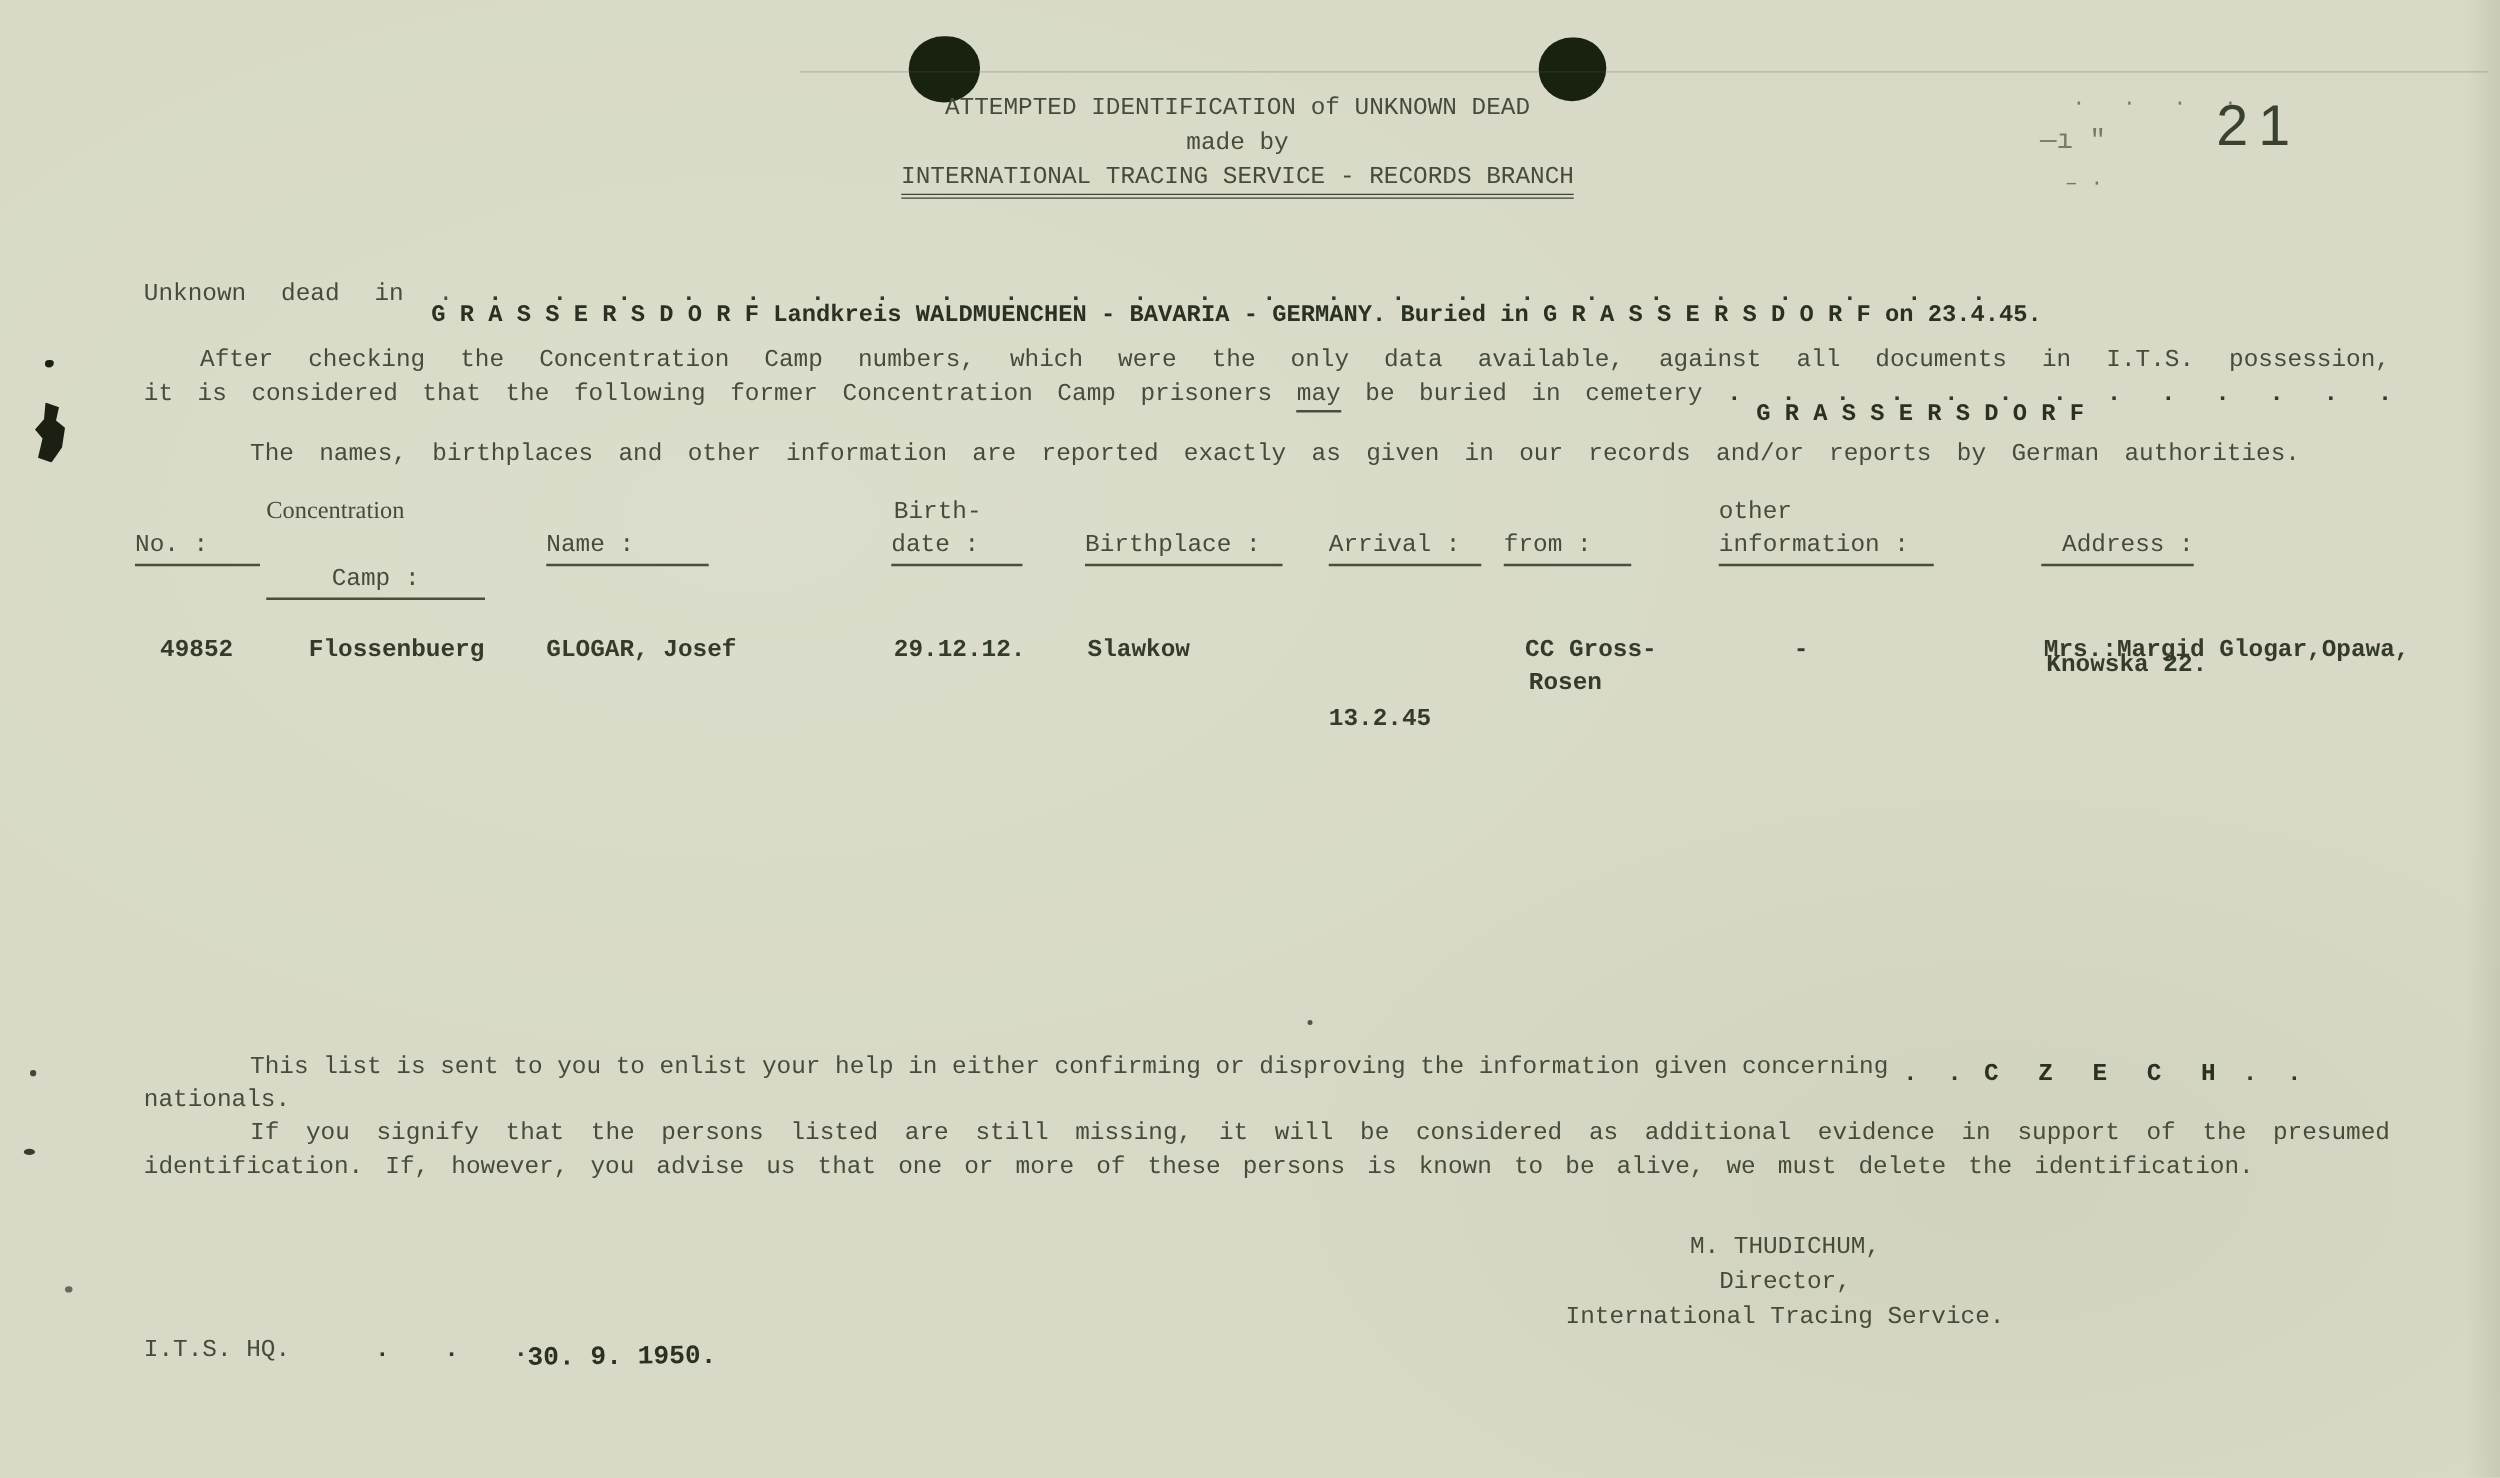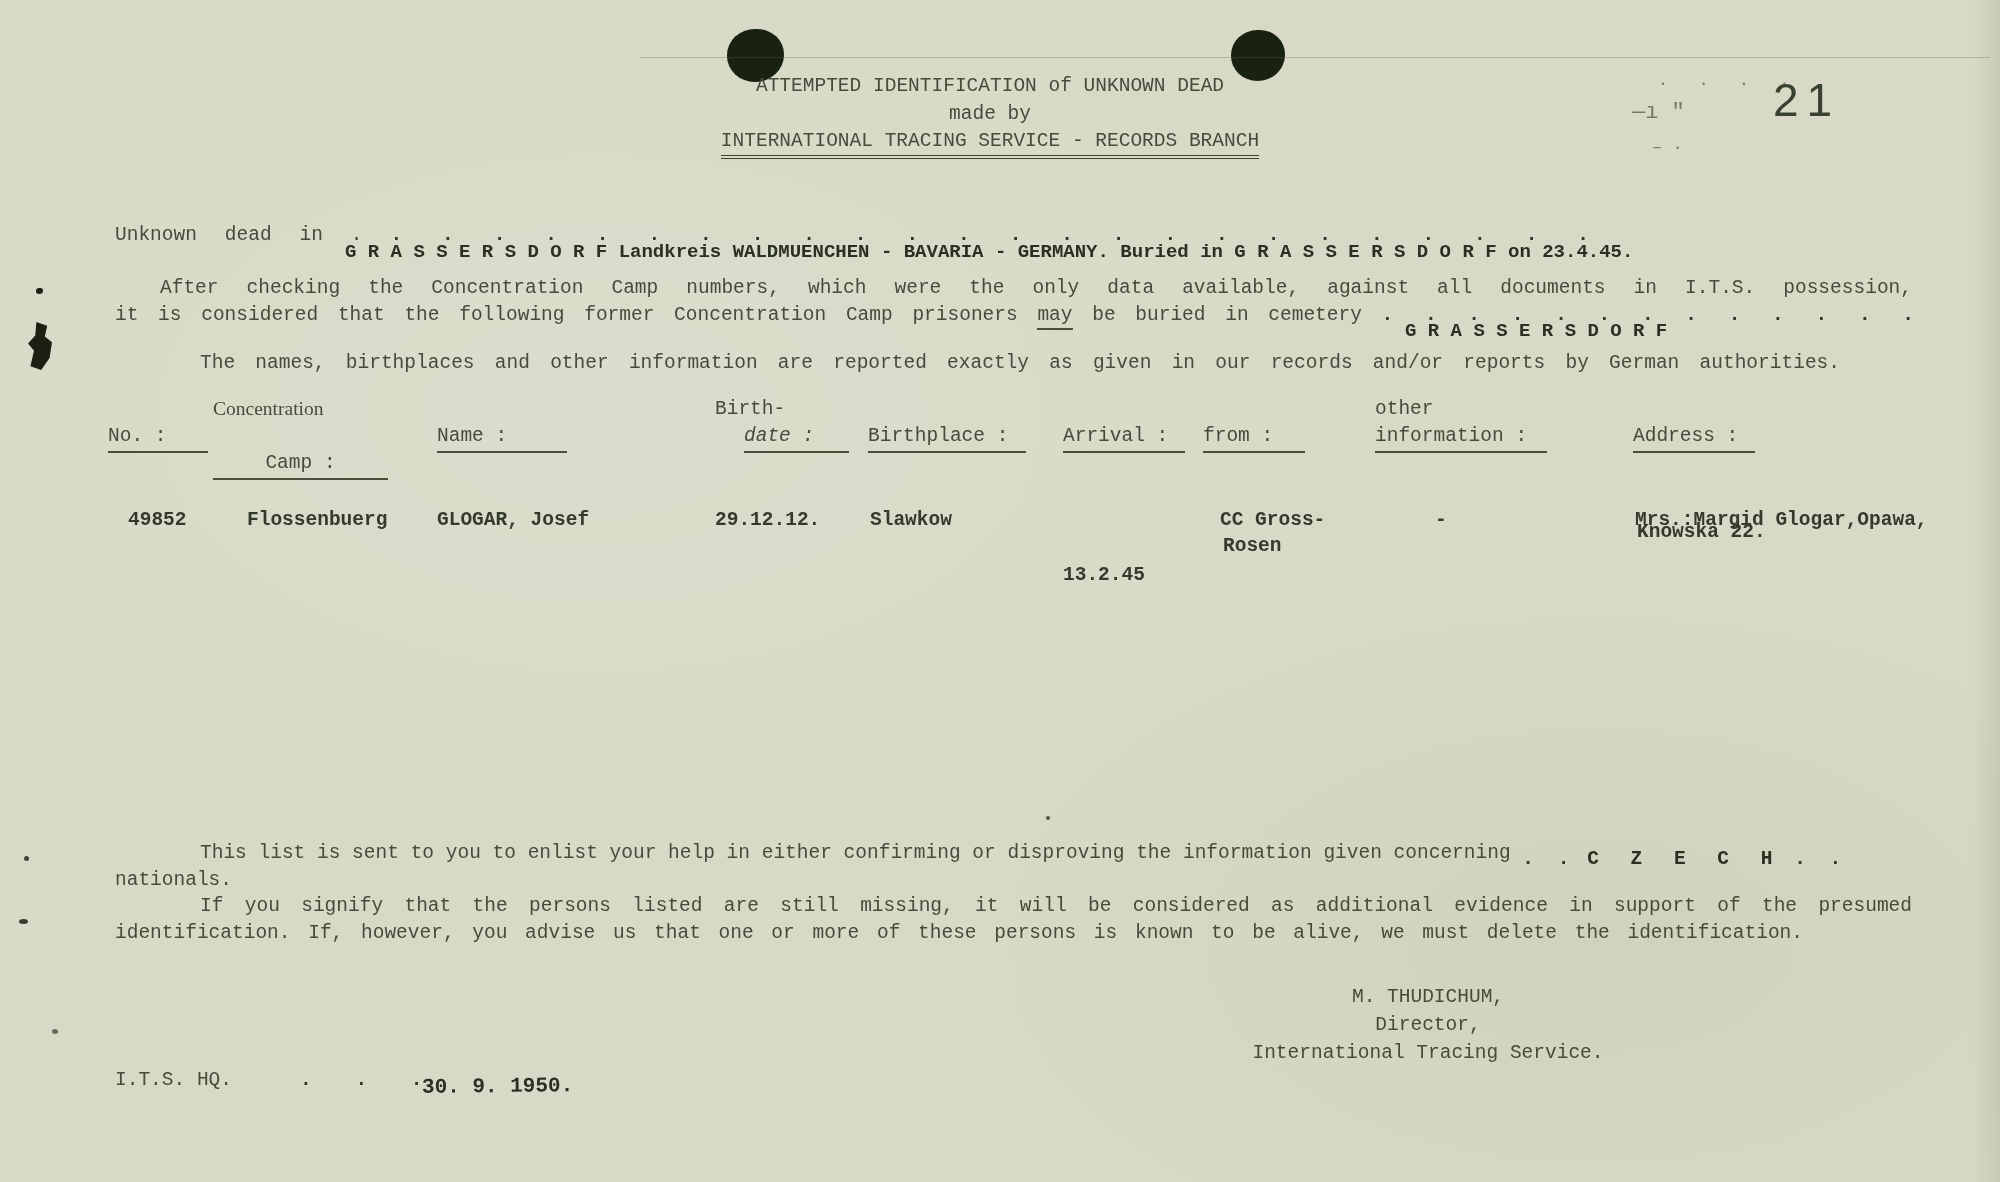--- a/index.html
+++ b/index.html
@@ -69,26 +69,26 @@
 
 <div class="j" style="left:200px;top:351px;width:1640px;">The names, birthplaces and other information are reported exactly as given in our records and/or reports by German authorities.</div>
 
 <div class="t" style="left:213px;top:397px;font-family:Liberation Serif, serif;">Concentration</div>
 <div class="t" style="left:715px;top:397px;">Birth-</div>
 <div class="t" style="left:1375px;top:397px;">other</div>
 
 <div class="t" style="left:108px;top:424px;"><span class="ul-w" style="width:100px;">No. :</span></div>
 <div class="t" style="left:213px;top:424px;"><span class="ul-w c" style="width:175px;margin-top:27px;">Camp :</span></div>
 <div class="t" style="left:437px;top:424px;"><span class="ul-w" style="width:130px;">Name :</span></div>
-<div class="t" style="left:744px;top:424px;font-style:italic;"><span class="ul-w" style="width:105px;">date :</span></div>
+<div class="t" style="left:713px;top:424px;"><span class="ul-w" style="width:105px;">date :</span></div>
 <div class="t" style="left:868px;top:424px;"><span class="ul-w" style="width:158px;">Birthplace :</span></div>
 <div class="t" style="left:1063px;top:424px;"><span class="ul-w" style="width:122px;">Arrival :</span></div>
 <div class="t" style="left:1203px;top:424px;"><span class="ul-w" style="width:102px;">from :</span></div>
 <div class="t" style="left:1375px;top:424px;"><span class="ul-w" style="width:172px;">information :</span></div>
-<div class="t" style="left:1633px;top:424px;"><span class="ul-w" style="width:122px;">Address :</span></div>
+<div class="t" style="left:1633px;top:424px;"><span class="ul-w" style="width:122px;text-align:right;">Address :</span></div>
 
 <div>
   <div class="t rowtxt" style="left:128px;top:508px;">49852</div>
   <div class="t rowtxt" style="left:247px;top:508px;">Flossenbuerg</div>
   <div class="t rowtxt" style="left:437px;top:508px;">GLOGAR, Josef</div>
   <div class="t rowtxt" style="left:715px;top:508px;">29.12.12.</div>
   <div class="t rowtxt" style="left:870px;top:508px;">Slawkow</div>
   <div class="t rowtxt" style="left:1063px;top:528px;margin-top:35px;">13.2.45</div>
   <div class="t rowtxt" style="left:1220px;top:508px;">CC Gross-</div>
   <div class="t rowtxt" style="left:1223px;top:534px;">Rosen</div>

